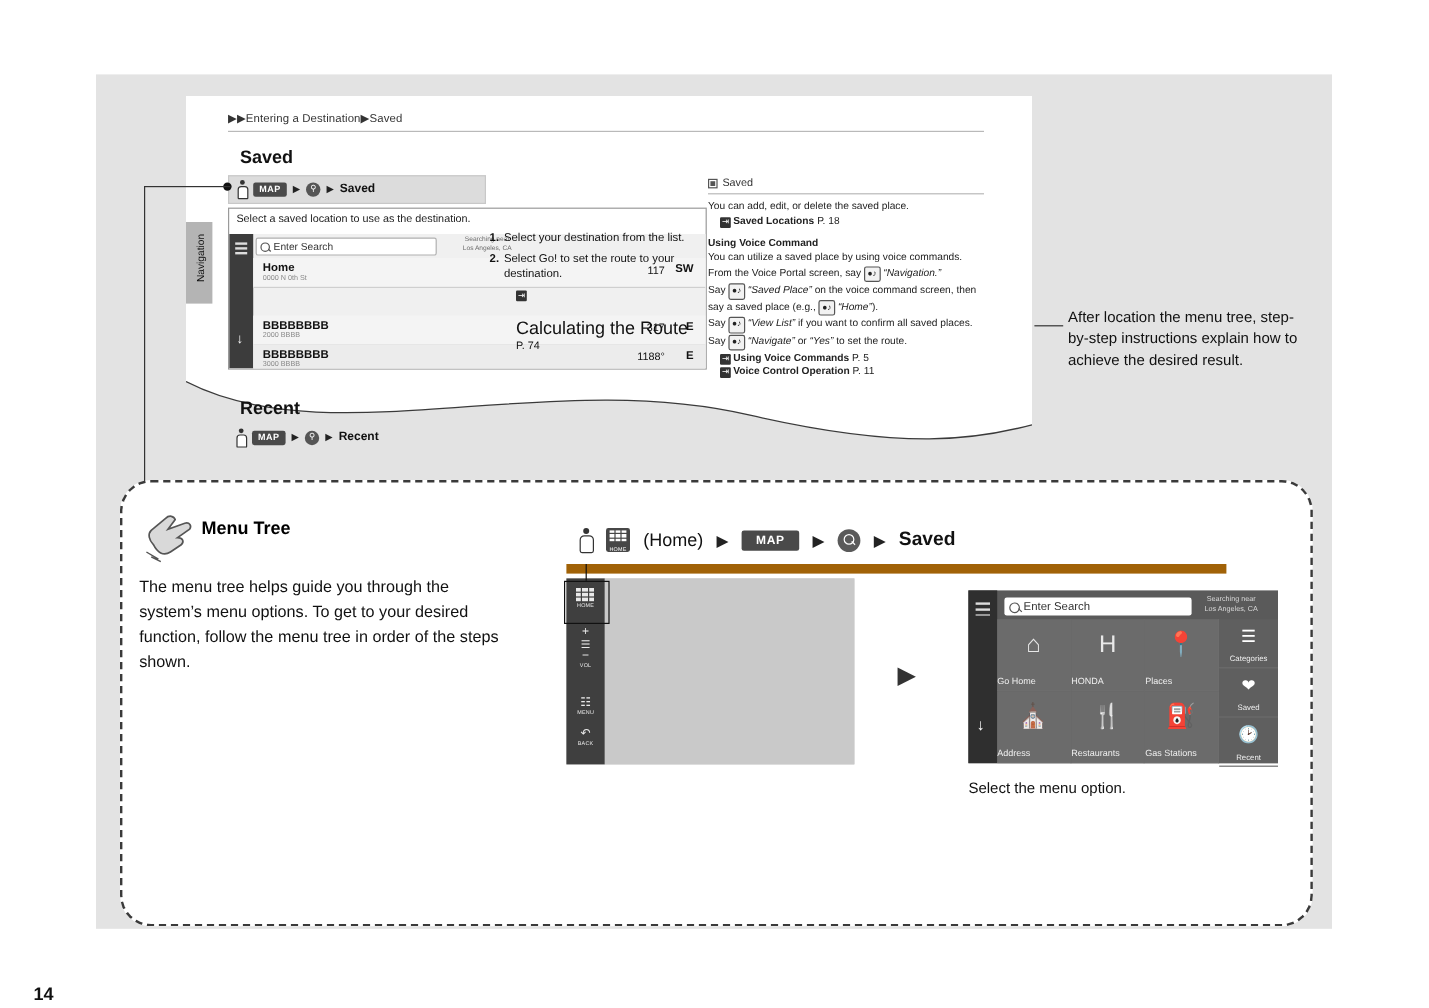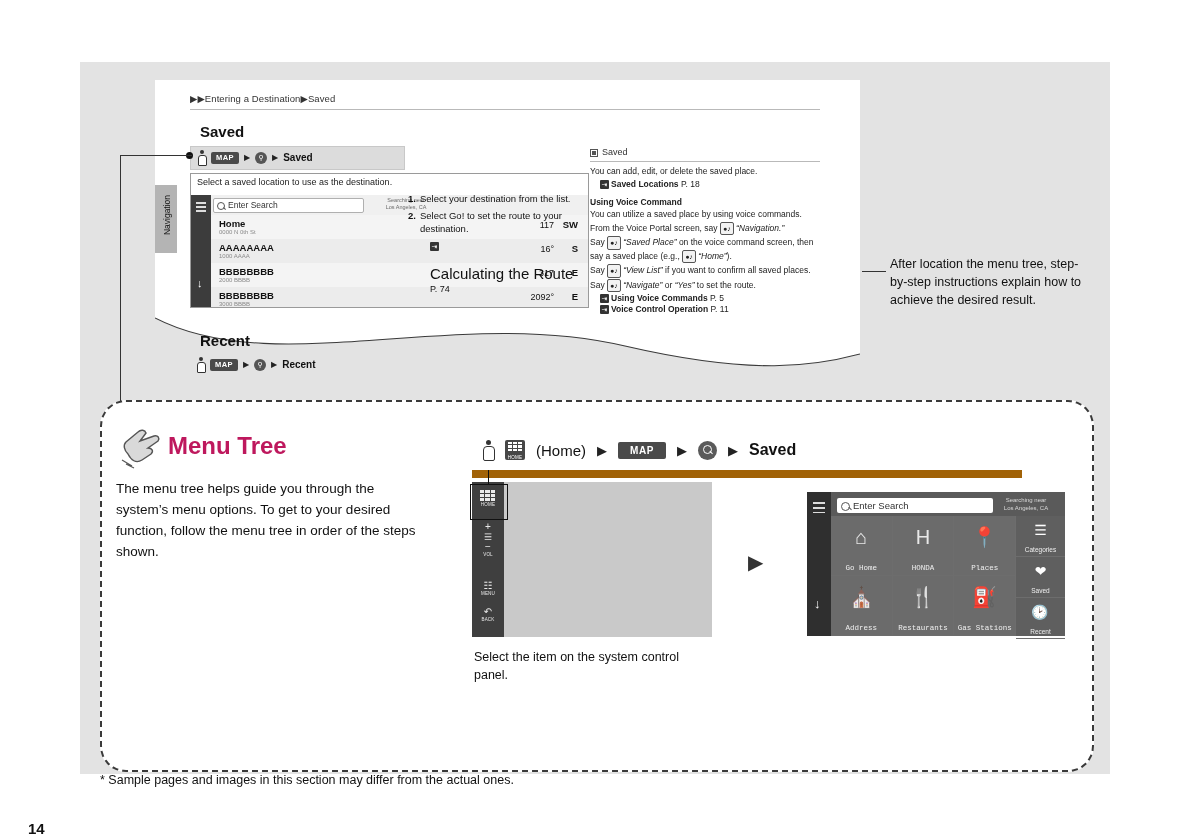--- a/index.html
+++ b/index.html
@@ -76,21 +76,21 @@
   .callout-line{position:absolute;left:862px;top:271px;width:24px;height:1px;background:#333;}
 
   
   .leader{position:absolute;left:120px;top:155px;width:1px;height:250px;background:#333;}
   .leader-h{position:absolute;left:120px;top:155px;width:72px;height:1px;background:#333;}
   .leader-dot{position:absolute;left:186px;top:152px;width:7px;height:7px;border-radius:50%;background:#111;}
 
   
   .mt-box{position:absolute;left:100px;top:400px;width:990px;height:368px;border:2px dashed #3a3a3a;border-radius:26px;background:#ffffff;}
 
-  .mt-title{position:absolute;left:168px;top:432px;font-size:24px;font-weight:bold;color:#be185d;}
+  .mt-title{position:absolute;left:168px;top:432px;font-size:15px;font-weight:bold;color:#000000;}
   .hand{position:absolute;left:118px;top:424px;width:48px;height:46px;}
 
   .mt-desc{position:absolute;left:116px;top:478px;width:300px;font-size:13.5px;line-height:21px;color:#111;}
 
   
   .bigpath{position:absolute;left:472px;top:432px;width:550px;height:38px;border-bottom:8px solid #a16207;}
   .bigpath .row{position:absolute;left:10px;top:8px;display:flex;align-items:center;gap:11px;}
   .ic-person-lg{display:inline-block;width:12px;height:20px;position:relative;}
   .ic-person-lg:before{content:"";position:absolute;left:3.5px;top:0;width:5px;height:5px;border-radius:50%;background:#333;}
   .ic-person-lg:after{content:"";position:absolute;left:1px;top:6px;width:10px;height:13px;border:1.4px solid #333;border-radius:4px 4px 2px 2px;background:#fff;}
@@ -136,21 +136,21 @@
   .mi-rail .bars{position:absolute;left:6px;top:10px;width:12px;}
   .mi-rail .bars i{display:block;height:1.8px;background:#ddd;margin-bottom:3px;}
   .mi-rail .down{position:absolute;left:7px;top:104px;color:#fff;font-size:13px;}
   .mi-search{position:absolute;left:30px;top:6px;width:140px;height:15px;background:#fff;border-radius:2px;font-size:9.5px;color:#333;line-height:15px;padding-left:16px;}
   .mi-search .mg{position:absolute;left:4px;top:3.5px;width:7px;height:7px;border:1.3px solid #555;border-radius:50%;}
   .mi-search .mg:after{content:"";position:absolute;left:5.5px;top:5.5px;width:4px;height:1.3px;background:#555;transform:rotate(45deg);}
   .mi-near{position:absolute;left:180px;top:4px;width:78px;text-align:center;font-size:6px;color:#d9d9d9;line-height:8px;}
   .mi-grid{position:absolute;left:24px;top:24px;width:185px;height:120px;display:grid;grid-template-columns:repeat(3,1fr);grid-template-rows:repeat(2,1fr);}
   .mi-cell{position:relative;border-right:1px solid #6d6d6d;border-bottom:1px solid #6d6d6d;background:#6b6b6b;}
   .mi-cell .ic{position:absolute;left:0;top:10px;width:100%;text-align:center;font-size:20px;color:#e8e8e8;line-height:22px;}
-  .mi-cell .lb{position:absolute;left:0;bottom:3px;width:100%;text-align:center;font-size:7.5px;color:#efefef;font-family:Liberation Mono, monospace;}
+  .mi-cell .lb{position:absolute;left:0;bottom:3px;width:100%;font-size:7.5px;color:#efefef;}
   .mi-right{position:absolute;left:209px;top:24px;width:49px;height:120px;background:#5f5f5f;}
   .mi-rcell{position:relative;height:40px;border-bottom:1px solid #6d6d6d;}
   .mi-rcell .ic{position:absolute;left:0;top:6px;width:100%;text-align:center;font-size:14px;color:#fff;line-height:16px;}
   .mi-rcell .lb{position:absolute;left:0;bottom:3px;width:100%;text-align:center;font-size:6.5px;color:#efefef;}
 
   .cap-left{position:absolute;left:474px;top:648px;width:230px;font-size:12.5px;line-height:18px;color:#111;}
   .cap-right1{position:absolute;left:807px;top:648px;width:240px;font-size:12.5px;line-height:18px;color:#111;}
   .cap-right2{position:absolute;left:807px;top:683px;width:240px;font-size:12.5px;line-height:18px;color:#111;}
   .cap-right2 b{font-weight:bold;}
 
@@ -213,36 +213,30 @@
         </div>
         <div class="near">Searching near<br>Los Angeles, CA</div>
       </div>
 
       <div class="listrow" style="top:20px;">
         <span class="nm">Home</span>
         <span class="sub">0000 N 0th St</span>
         <span class="dist">117</span>
         <span class="dir">SW</span>
       </div>
-      <div class="listrow alt" style="top:44px;">
-        <span class="nm">AAAAAAAA</span>
-        <span class="sub">1000 AAAA</span>
-        <span class="dist">16°</span>
-        <span class="dir">S</span>
-      </div>
       <div class="listrow" style="top:68px;">
         <span class="nm">BBBBBBBB</span>
         <span class="sub">2000 BBBB</span>
         <span class="dist">317</span>
         <span class="dir">E</span>
       </div>
       <div class="listrow alt" style="top:92px;">
         <span class="nm">BBBBBBBB</span>
         <span class="sub">3000 BBBB</span>
-        <span class="dist">2092°</span>
+        <span class="dist">1188°</span>
         <span class="dir">E</span>
       </div>
     </div>
   </div>
 
   <div class="steps">
     <div style="display:flex;gap:4px;">
       <b>1.</b>
       <span>Select your destination from the list.</span>
     </div>
@@ -420,18 +414,17 @@
         <div class="ic">❤</div>
         <div class="lb">Saved</div>
       </div>
       <div class="mi-rcell">
         <div class="ic">🕑</div>
         <div class="lb">Recent</div>
       </div>
     </div>
   </div>
 
-  <div class="cap-left">Select the item on the system control panel.</div>
-
-  <div class="footnote">* Sample pages and images in this section may differ from the actual ones.</div>
+  <div class="cap-right1">Select the menu option.</div>
+
   <div class="pagenum">14</div>
 
 </div>
 
 </body></html>

